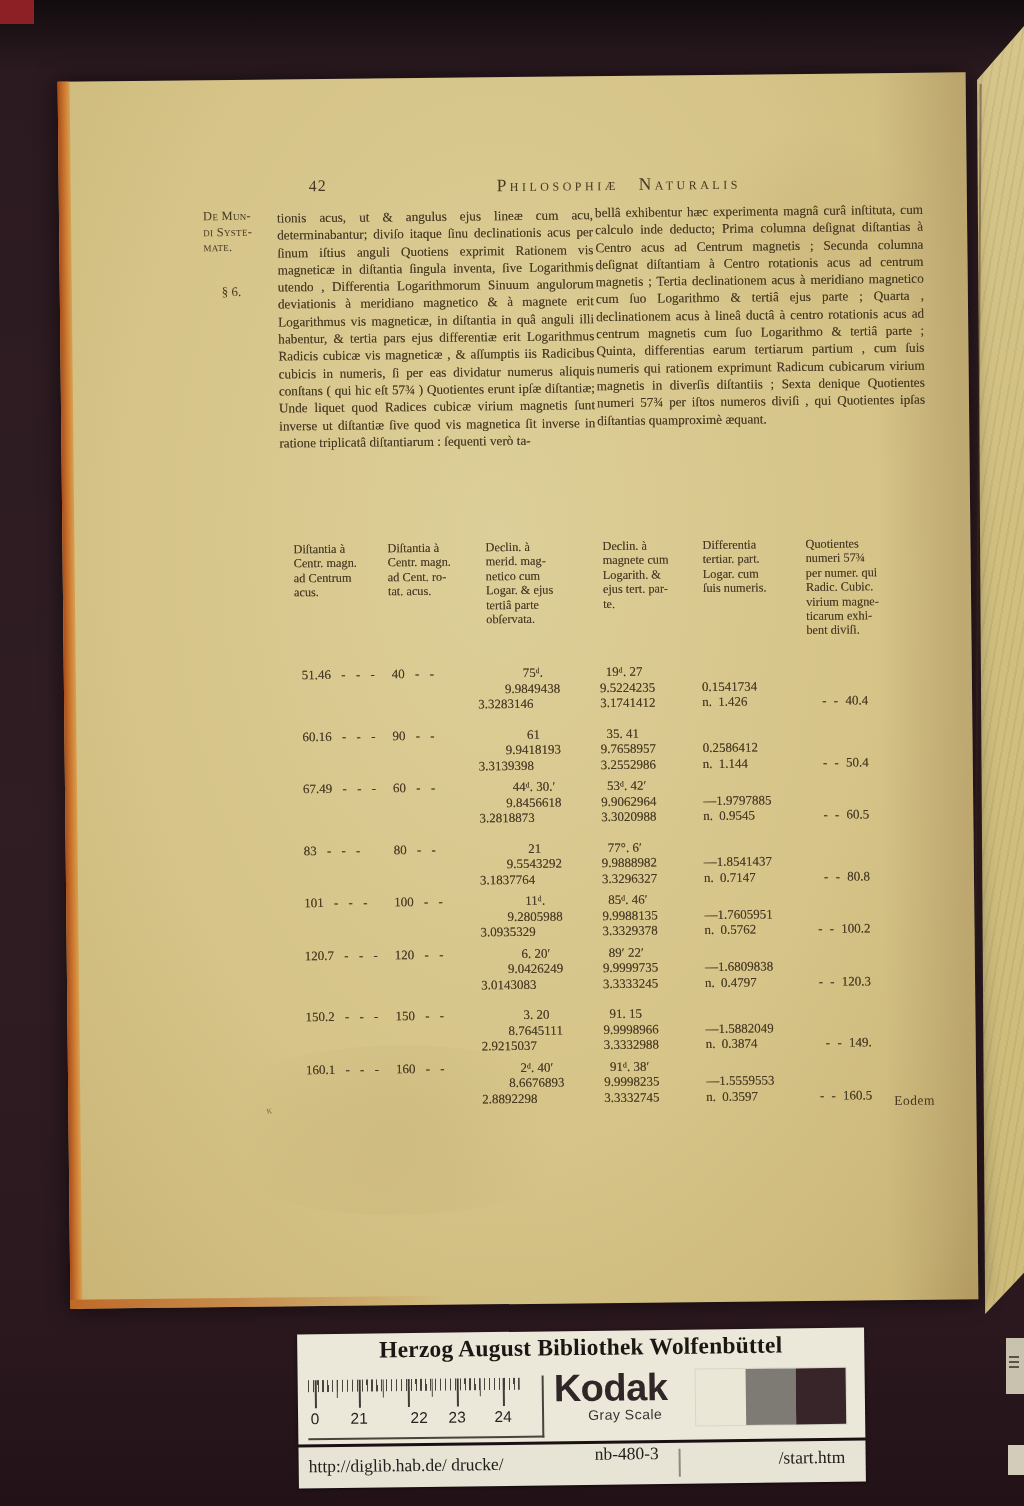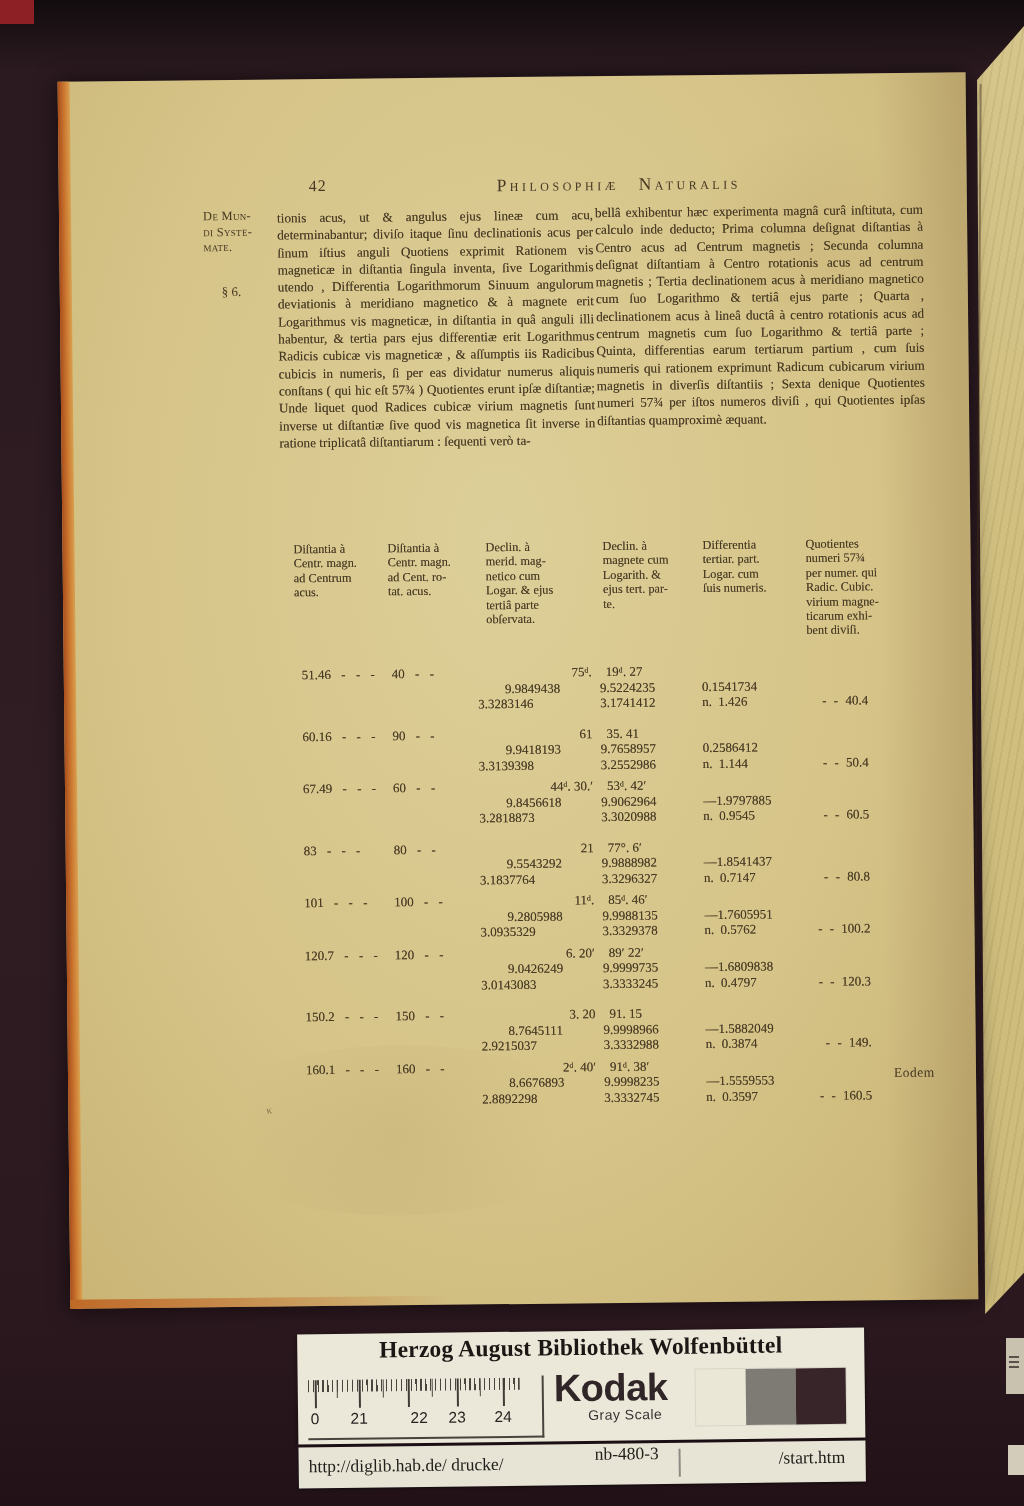--- a/index.html
+++ b/index.html
@@ -58,30 +58,30 @@
   .h0{left:0px;width:88px;}  .h1{left:94px;width:90px;}  .h2{left:192px;width:104px;}
   .h3{left:309px;width:98px;} .h4{left:409px;width:100px;} .h5{left:512px;width:108px;}
   .rows{position:absolute;left:238px;top:588px;width:570px;font-size:13px;
     text-shadow:0 0 .4px rgba(60,45,25,.5);}
   .trow{display:grid;grid-template-columns:88px 84px 118px 100px 100px 80px;
     grid-auto-rows:15.5px;line-height:15.5px;margin-bottom:6px;}
   .trow:nth-of-type(1),.trow:nth-of-type(3),.trow:nth-of-type(6){margin-bottom:15px;}
   .tc{white-space:nowrap;}
   .a1{grid-column:1;grid-row:1;word-spacing:7px;}
   .a2{grid-column:2;grid-row:1;word-spacing:7px;padding-left:2px;}
-  .a3{grid-column:3;grid-row:1;text-align:right;}
+  .a3{grid-column:3;grid-row:1;text-align:center;}
   .a4{grid-column:4;grid-row:1;padding-left:14px;}
   .b3{grid-column:3;grid-row:2;padding-left:4px;margin-left:27px;}
   .b4{grid-column:4;grid-row:2;padding-left:8px;}
   .b5{grid-column:5;grid-row:2;padding-left:10px;}
   .c3{grid-column:3;grid-row:3;padding-left:4px;}
   .c4{grid-column:4;grid-row:3;padding-left:8px;}
   .c5{grid-column:5;grid-row:3;padding-left:10px;word-spacing:3px;}
   .c6{grid-column:6;grid-row:3;text-align:right;padding-right:4px;word-spacing:4px;}
-  .catchword{position:absolute;left:826px;top:992px;font-size:13.5px;letter-spacing:.5px;}
+  .catchword{position:absolute;left:826px;top:1020px;font-size:13.5px;letter-spacing:.5px;}
   .stray-mark{position:absolute;left:198px;top:1024px;font-size:11px;color:rgba(70,55,30,.55);
     transform:rotate(-8deg);}
   
   .footer-card{position:absolute;left:298px;top:1331px;width:567px;height:154px;
     transform:rotate(-0.7deg);font-family:"Liberation Serif","DejaVu Serif",serif;}
   .card-top{position:absolute;left:0;top:0;width:567px;height:110px;background:#ebe8da;
     box-shadow:0 1px 4px rgba(0,0,0,.5);}
   .lib-title{position:absolute;left:0;top:3px;width:100%;text-align:center;
     font-weight:bold;font-size:23.5px;color:#1c1714;letter-spacing:.2px;}
   .ruler{position:absolute;left:10px;top:44px;width:234px;height:60px;

